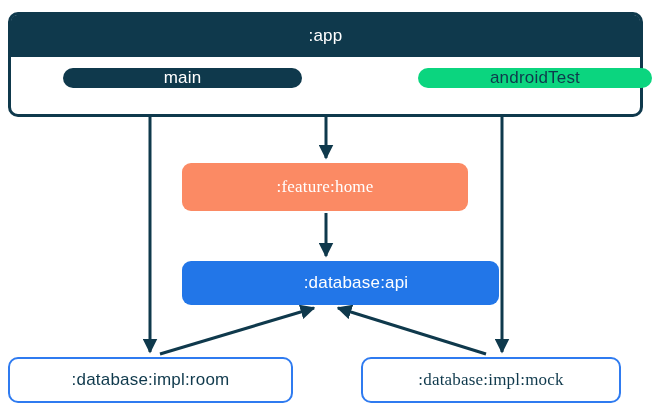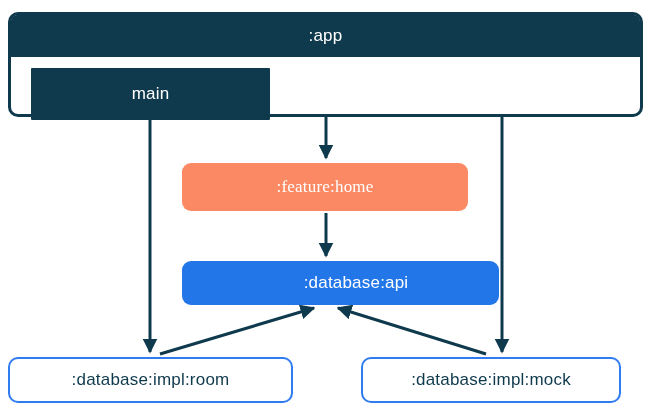--- a/index.html
+++ b/index.html
@@ -33,37 +33,38 @@
     flex-direction:column;justify-content:flex-start;
   }
   .app-header{
     width:100%;height:42px;
     background:var(--navy);
     border-radius:6px 6px 0 0;
     display:flex;align-items:center;justify-content:center;
     color:#ffffff;
   }
   .pill{
-    height:52px;border-radius:1px;
+    height:20px;border-radius:12px;
     box-sizing:border-box;
+    margin-left:32px;
   }
   .pill-main{left:31px;top:68px;width:239px;background:var(--navy);color:#ffffff;}
   .pill-androidtest{left:386px;top:68px;width:234px;background:var(--green);color:var(--navy);}
   .mod-feature-home{left:182px;top:163px;width:286px;height:48px;background:var(--salmon);color:#ffffff;border-radius:9px;font-family:Liberation Serif, serif;}
   .mod-database-api{left:182px;top:261px;width:286px;height:44px;background:var(--blue);color:#ffffff;border-radius:9px;padding-left:31px;}
   .impl-box{
     top:357px;height:46px;
     box-sizing:border-box;
     background:#ffffff;
     border:2px solid var(--box-border-blue);
     border-radius:10px;
     color:var(--navy);
   }
   .mod-impl-room{left:8px;width:285px;}
-  .mod-impl-mock{left:361px;width:260px;}
+  .mod-impl-mock{left:361px;width:260px;font-family:Liberation Serif, serif;}
 </style>
 </head>
 <body>
 
 <div class="stage">
 
   <svg class="edges-layer" width="652" height="412" viewBox="0 0 652 412" aria-hidden="true">
     <defs>
       <marker id="arrowhead" viewBox="0 0 10 10" refX="9" refY="5" markerWidth="5" markerHeight="5" orient="auto-start-reverse">
         <path d="M0,0 L10,5 L0,10 z" fill="#0f394c"></path>
@@ -82,20 +83,23 @@
   <div class="node app-container">
     <div class="app-header">
       <span class="label">:app</span>
     </div>
   </div>
 
   <div class="node pill pill-main">
     <span class="label">main</span>
   </div>
 
+  <div class="node pill pill-androidtest">
+    <span class="label">androidTest</span>
+  </div>
 
   <div class="node mod-feature-home">
     <span class="label">:feature:home</span>
   </div>
 
   <div class="node mod-database-api">
     <span class="label">:database:api</span>
   </div>
 
   <div class="node impl-box mod-impl-room">

